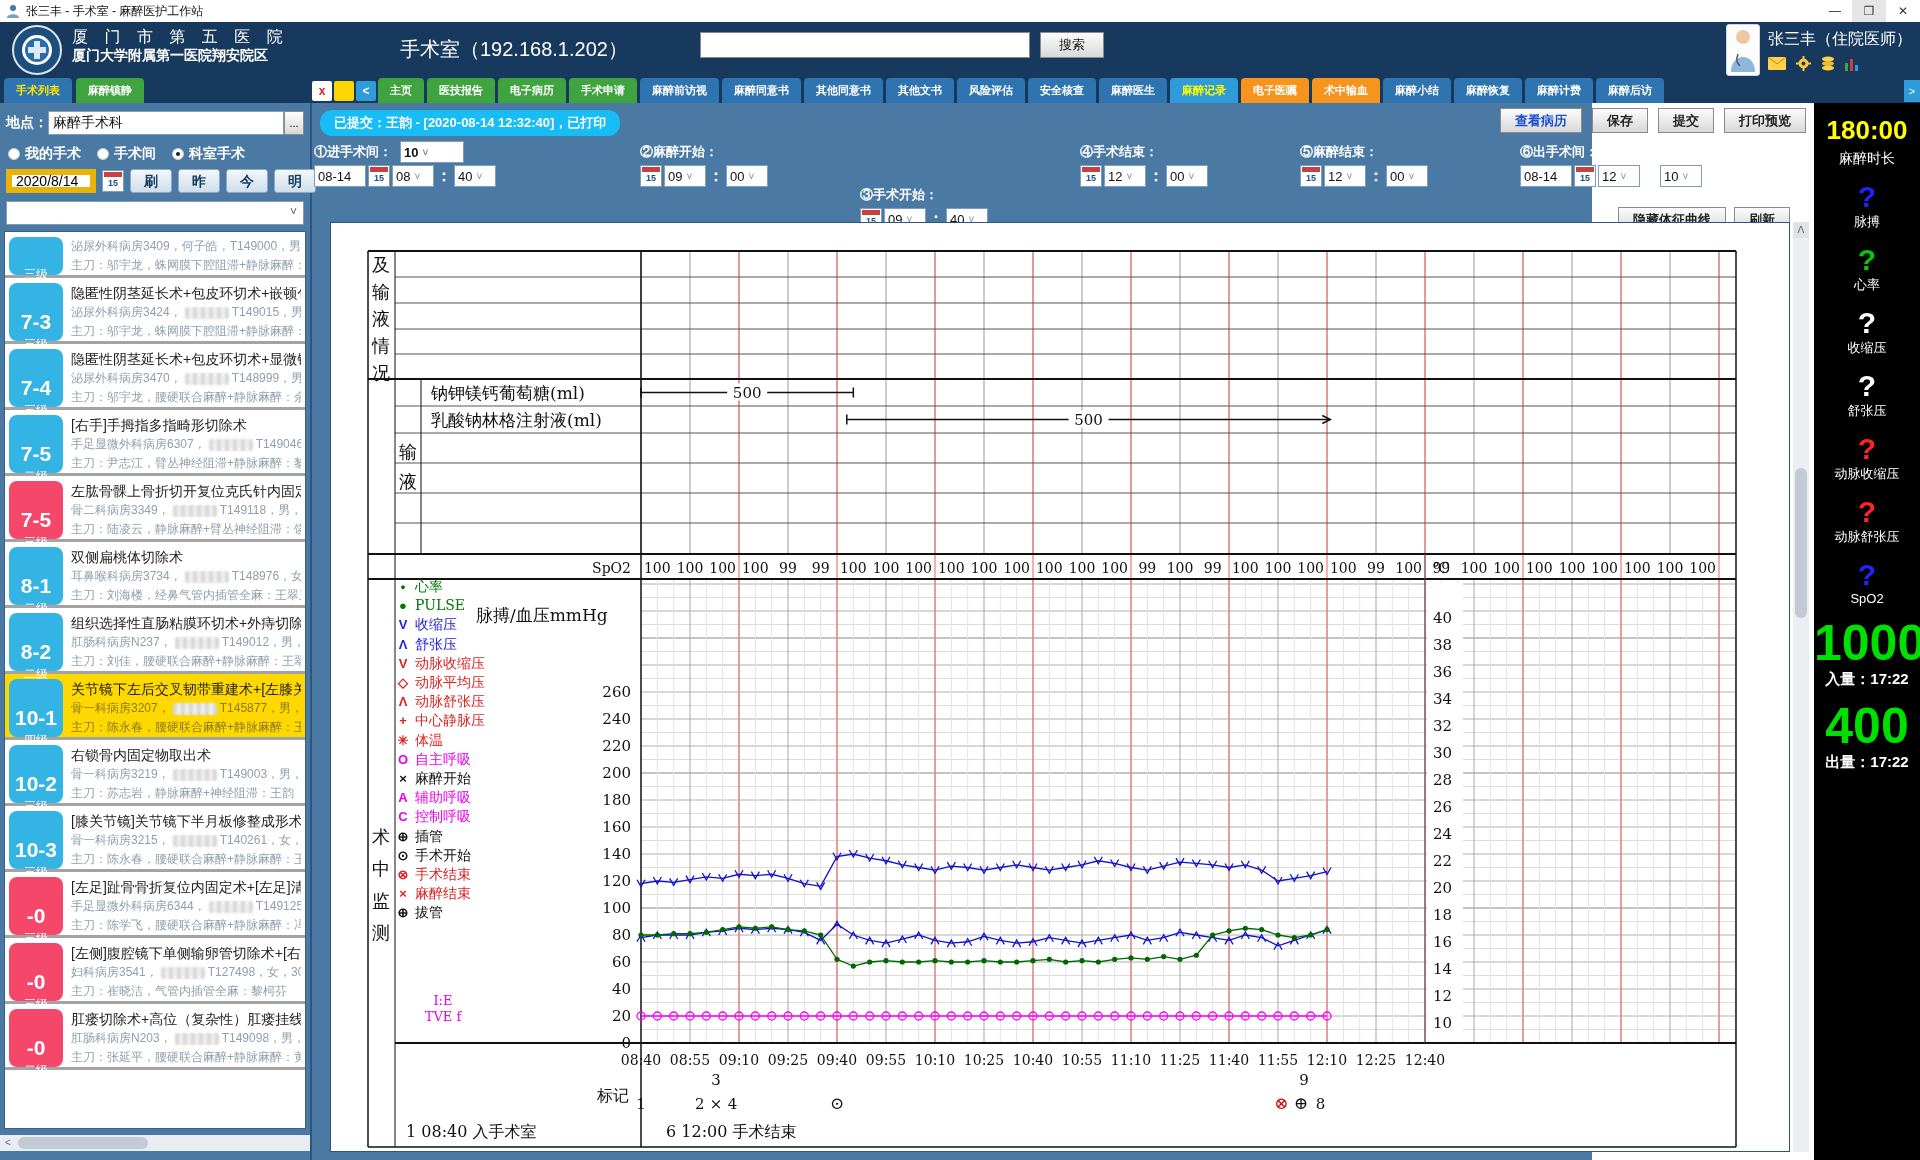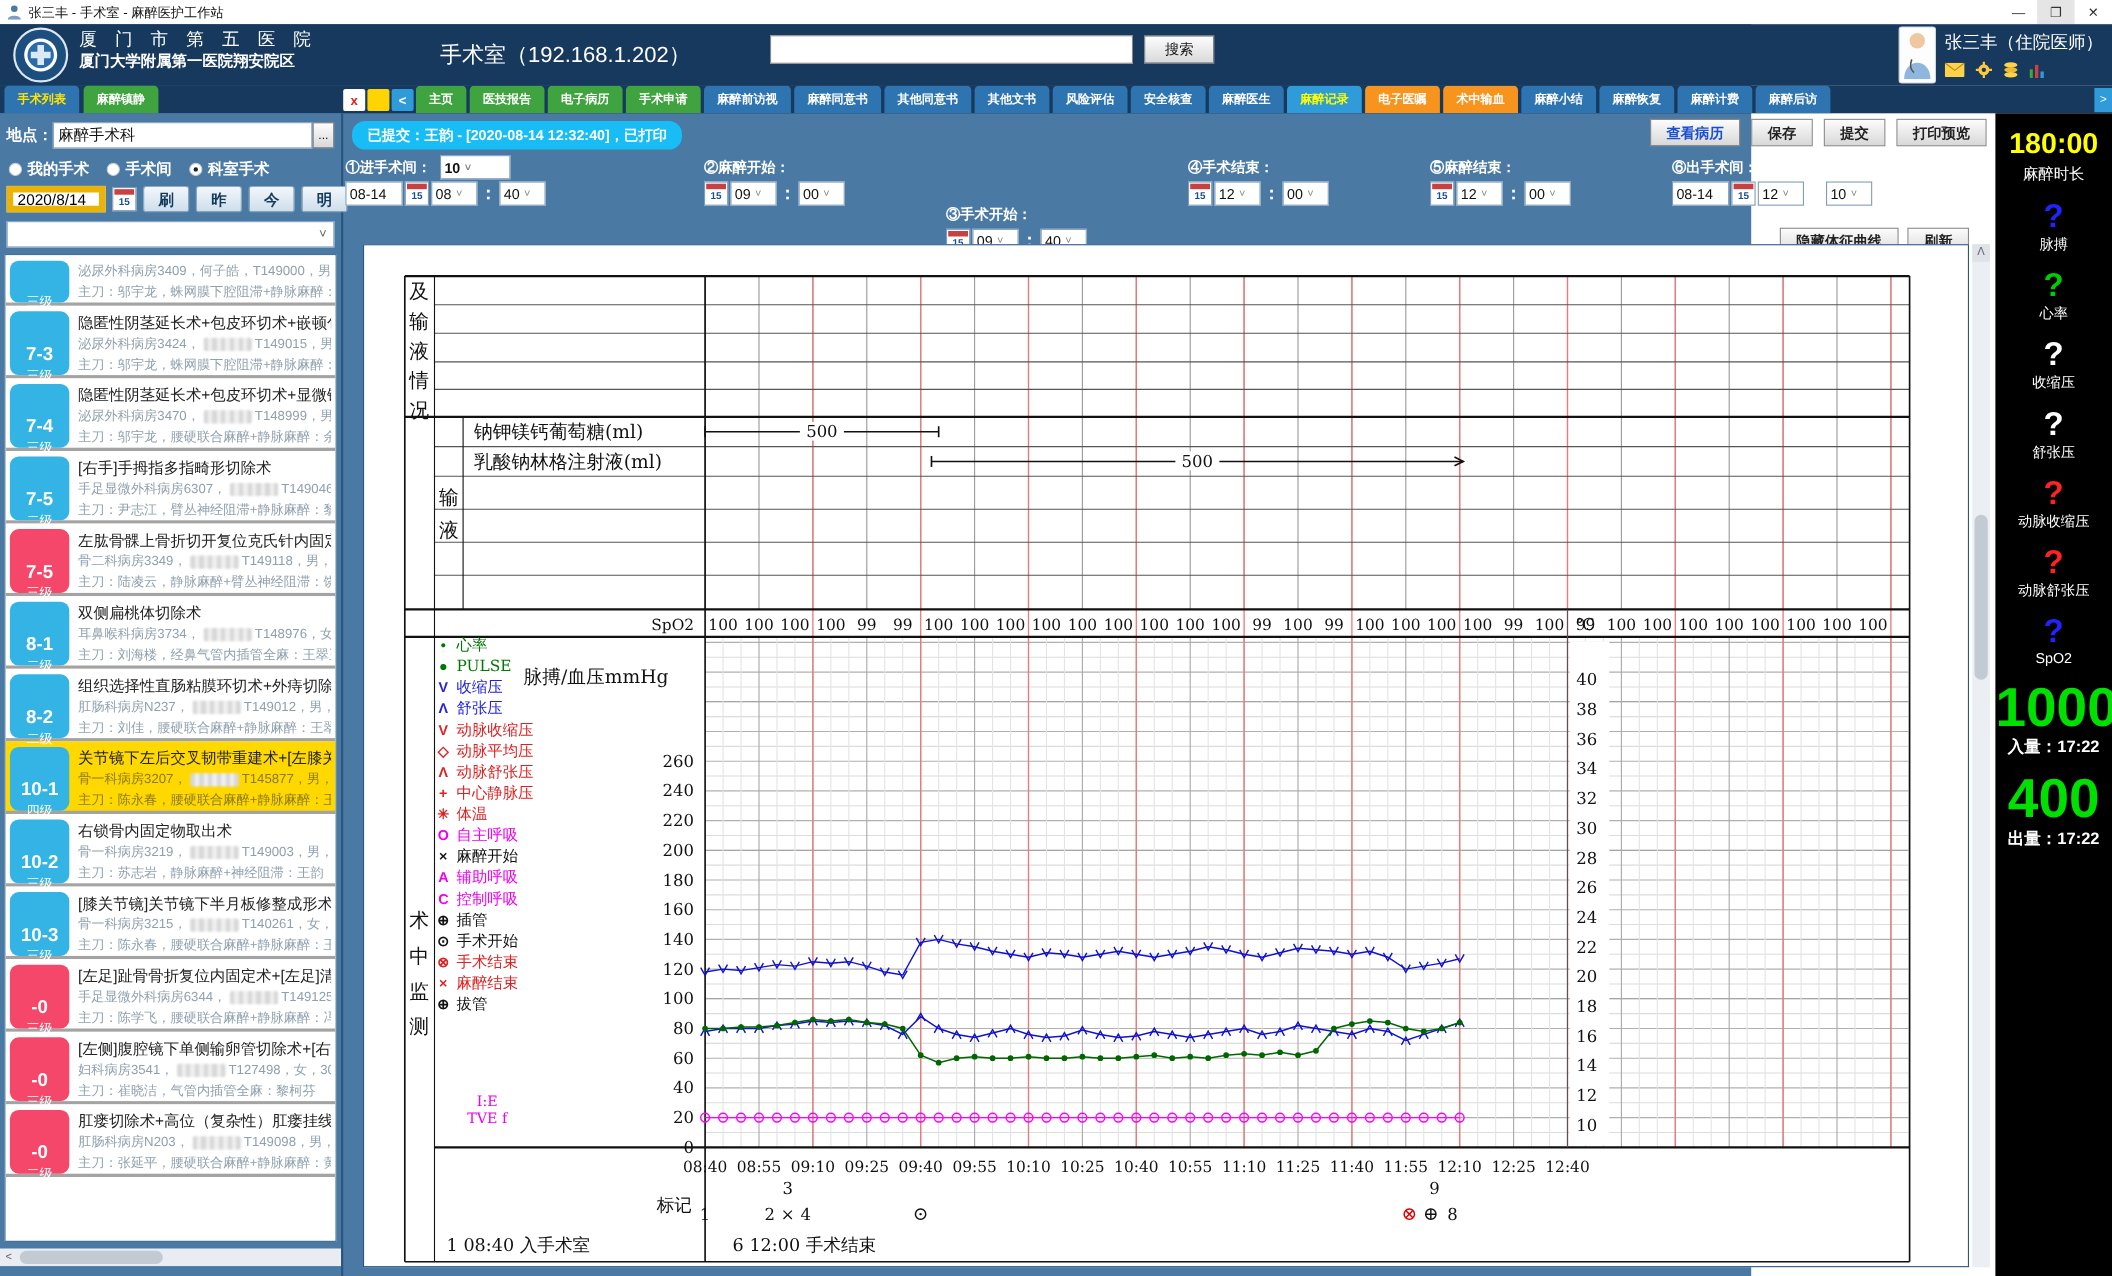--- a/index.html
+++ b/index.html
@@ -60,21 +60,21 @@
   .calbtn::before { content:""; position:absolute; left:1px; top:1px; right:1px; height:5px; background:#c94040; }
   .daybtn { width:42px; height:24px; background:linear-gradient(#f2f7fb,#cfdeeb); border:1px solid #8fa9c0; border-radius:3px; font-size:14px; font-weight:bold; color:#123a5e; text-align:center; line-height:22px; }
   .sideselect { position:absolute; left:6px; top:98px; width:298px; height:24px; background:#fff; border:1px solid #7f9db9; }
   .sideselect::after { content:"˅"; position:absolute; right:6px; top:3px; color:#666; font-size:12px; }
   .slist { position:absolute; left:4px; top:128px; width:302px; height:898px; background:#fff; overflow:hidden; border:1px solid #35618c; }
   .s-item { display:flex; gap:8px; padding:5px 4px 0 4px; border-bottom:3px solid #a3a3a3; background:#fff; height:66px; }
   .s-item.hl { background:#ffd800; }
   .badge { width:54px; border-radius:8px; color:#fff; text-align:center; flex:none; display:flex; flex-direction:column; justify-content:center; }
   .badge.blue { background:#33b4e4; }
   .badge.red  { background:#f5476a; }
-  .badge .room { font-size:17px; font-weight:bold; line-height:1.4;margin-top:36px; }
+  .badge .room { font-size:21px; font-weight:bold; line-height:1.4;margin-top:36px; }
   .badge .level{ font-size:12px; }
   .s-txt { overflow:hidden; flex:1; }
   .s-title { font-size:14px; color:#222; white-space:nowrap; overflow:hidden; line-height:1.45; }
   .s-line { font-size:12px; color:#90a0ae; white-space:nowrap; overflow:hidden; line-height:1.55; display:flex; align-items:center; }
   .s-item.hl .s-line { color:#8a7a20; }
   .blurchip { display:inline-block; width:44px; height:12px; margin:0 3px; border-radius:2px; background:repeating-linear-gradient(90deg,#d8d8d8 0 4px,#efefef 4px 8px); filter:blur(1px); flex:none; }
   .hscroll { position:absolute; left:0; top:1032px; width:310px; height:16px; background:#e9edf2; display:flex; align-items:center; }
   .hscroll .arrow { width:16px; height:16px; font-size:10px; color:#667; text-align:center; line-height:16px; }
   .hscroll .thumb { width:130px; height:12px; background:#c2cbd4; border-radius:6px; margin-left:2px; }
 

